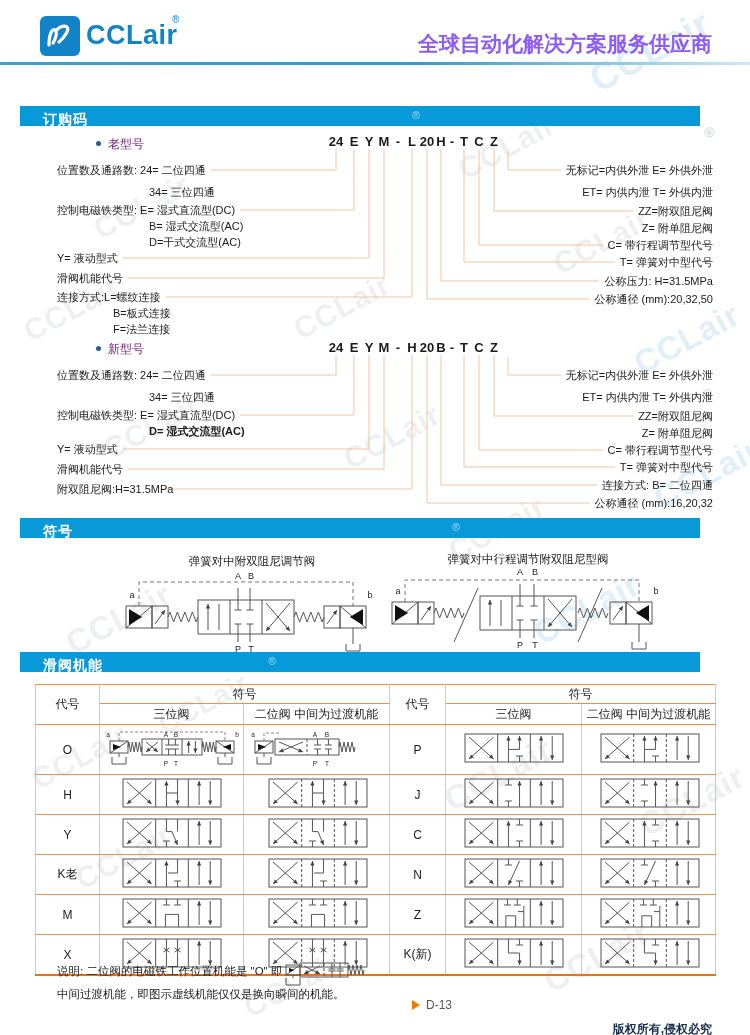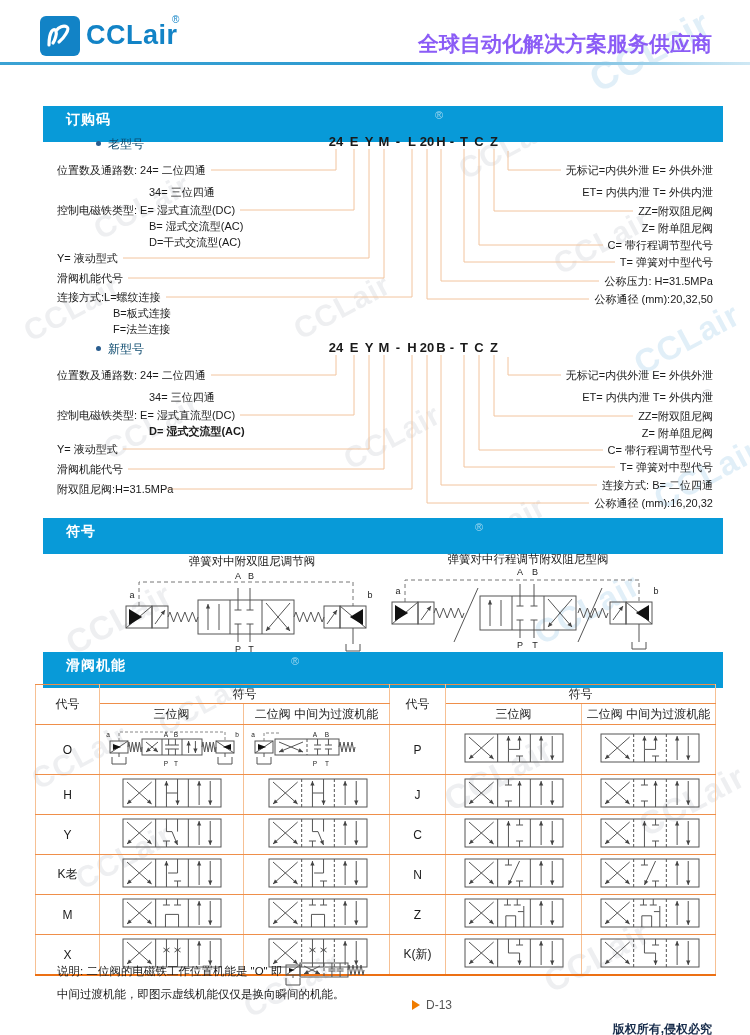--- a/index.html
+++ b/index.html
@@ -10,25 +10,25 @@
       font-family:"Liberation Sans",sans-serif;letter-spacing:1px;}
   #overlay{position:absolute;left:0;top:0;z-index:1;pointer-events:none;}
   
   .logo-box{position:absolute;left:40px;top:16px;width:40px;height:40px;background:#1283c6;border-radius:6px;}
   .logo-text{position:absolute;left:86px;top:20px;font-size:27px;font-weight:bold;color:#1283c6;letter-spacing:.5px;}
   .logo-reg{position:absolute;left:172px;top:14px;font-size:10px;color:#1283c6;}
   .tagline{position:absolute;right:38px;top:30px;font-size:21px;font-weight:bold;color:#8b5cf6;}
   .head-rule{position:absolute;left:0;top:62px;width:750px;height:3px;
              background:linear-gradient(90deg,#3aa2d4 0%,#2d9ad0 55%,#cfe8f4 100%);}
   
-  .bar{position:absolute;left:43px;width:680px;height:36px;background:#089ad8;z-index:2;}
+  .bar{position:absolute;left:20px;width:680px;height:20px;background:#089ad8;z-index:2;}
   .bar .bar-t{position:absolute;left:23px;top:5px;font-size:14px;font-weight:bold;color:#fff;letter-spacing:1px;}
   .bar .bar-reg{position:absolute;top:3px;font-size:11px;color:rgba(235,246,252,.65);}
   
-  .model-label{position:absolute;font-size:12px;color:#0c4a6e;z-index:2;}
+  .model-label{position:absolute;font-size:12px;color:#701a75;z-index:2;}
   .model-label .dot{display:inline-block;width:5px;height:5px;border-radius:50%;background:#2a5d8f;
                     vertical-align:2px;margin-right:7px;}
   .code-token{position:absolute;transform:translateX(-50%);font-size:13px;font-weight:bold;color:#1a1a1a;z-index:2;white-space:nowrap;}
   .ord-label{position:absolute;font-size:11px;color:#1a1a1a;white-space:nowrap;z-index:2;line-height:14px;}
   
   .sym-title{position:absolute;font-size:11.5px;color:#1a1a1a;transform:translateX(-50%);z-index:2;white-space:nowrap;}
   .sym-svg{position:absolute;z-index:2;}
   
   .spool-wrap{position:absolute;left:35px;top:684px;width:680px;z-index:2;}
   table.spool{border-collapse:collapse;width:680px;table-layout:fixed;background:transparent;}

